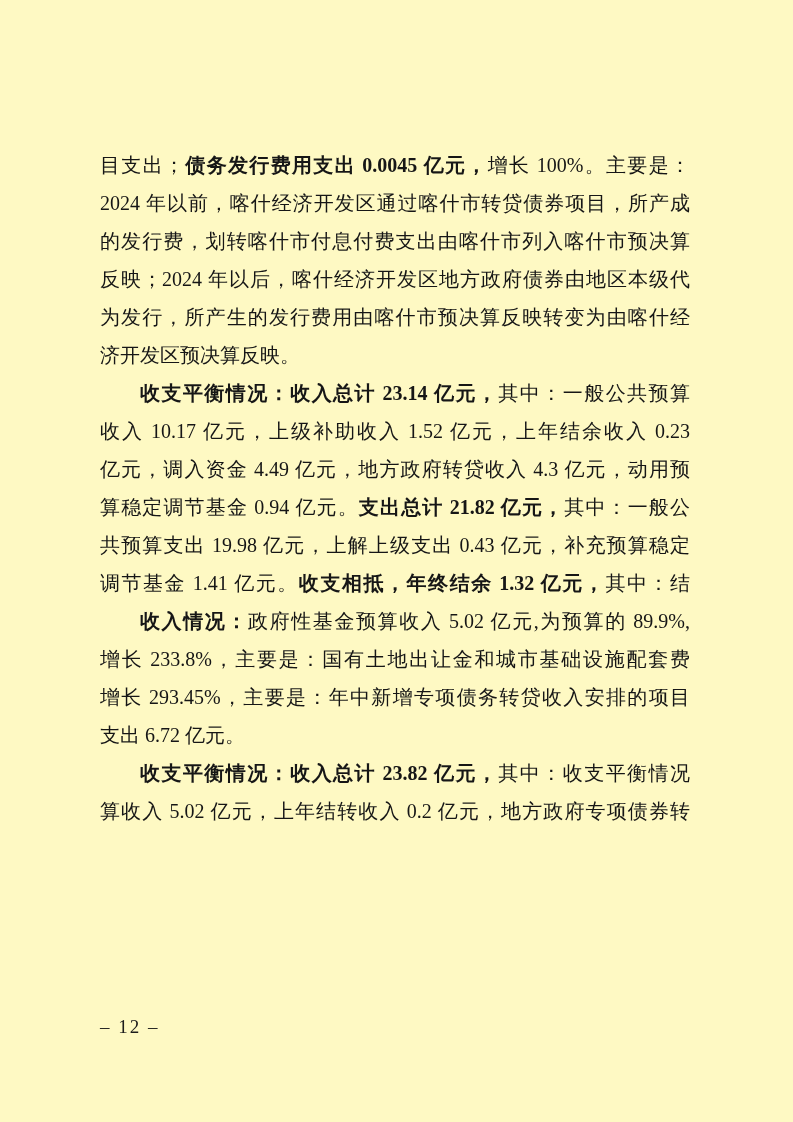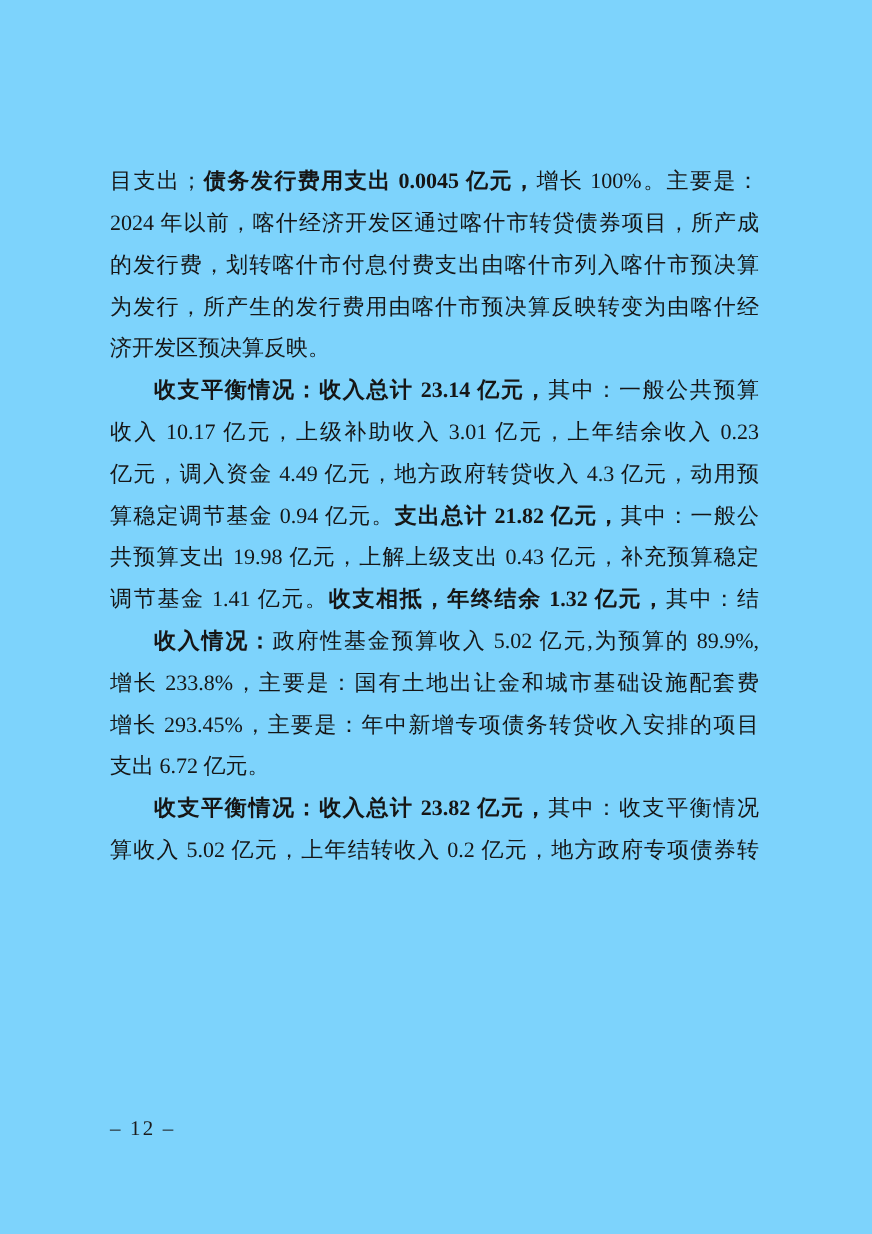--- a/index.html
+++ b/index.html
@@ -4,21 +4,21 @@
 <style>
   html, body {
     margin: 0;
     padding: 0;
     background: #ffffff;
   }
   .page {
     position: relative;
     width: 793px;
     height: 1122px;
-    background: #7dd3fc;
+    background: #fef9c3;
     overflow: hidden;
     font-family: "Liberation Serif", "DejaVu Serif", serif;
     color: #161616;
   }
   .doc-body {
     position: absolute;
     left: 100px;
     top: 146px;
     width: 590px;
     font-size: 20px;
@@ -52,24 +52,25 @@
   }
 </style>
 </head>
 <body>
 
 <div class="page">
   <div class="doc-body">
       <div class="line"><span class="run">目支出；</span><span class="run b">债务发行费用支出 0.0045 亿元，</span><span class="run">增长 100%。主要是：</span></div>
       <div class="line"><span class="run">2024 年以前，喀什经济开发区通过喀什市转贷债券项目，所产成</span></div>
       <div class="line"><span class="run">的发行费，划转喀什市付息付费支出由喀什市列入喀什市预决算</span></div>
+      <div class="line"><span class="run">反映；2024 年以后，喀什经济开发区地方政府债券由地区本级代</span></div>
       <div class="line"><span class="run">为发行，所产生的发行费用由喀什市预决算反映转变为由喀什经</span></div>
       <div class="line nj"><span class="run">济开发区预决算反映。</span></div>
       <div class="line indent"><span class="run b">收支平衡情况：收入总计 23.14 亿元，</span><span class="run">其中：一般公共预算</span></div>
-      <div class="line"><span class="run">收入 10.17 亿元，上级补助收入 3.01 亿元，上年结余收入 0.23</span></div>
+      <div class="line"><span class="run">收入 10.17 亿元，上级补助收入 1.52 亿元，上年结余收入 0.23</span></div>
       <div class="line"><span class="run">亿元，调入资金 4.49 亿元，地方政府转贷收入 4.3 亿元，动用预</span></div>
       <div class="line"><span class="run">算稳定调节基金 0.94 亿元。</span><span class="run b">支出总计 21.82 亿元，</span><span class="run">其中：一般公</span></div>
       <div class="line"><span class="run">共预算支出 19.98 亿元，上解上级支出 0.43 亿元，补充预算稳定</span></div>
       <div class="line"><span class="run">调节基金 1.41 亿元。</span><span class="run b">收支相抵，年终结余 1.32 亿元，</span><span class="run">其中：结</span></div>
       <div class="line indent"><span class="run b">收入情况：</span><span class="run">政府性基金预算收入 5.02 亿元,为预算的 89.9%,</span></div>
       <div class="line"><span class="run">增长 233.8%，主要是：国有土地出让金和城市基础设施配套费</span></div>
       <div class="line"><span class="run">增长 293.45%，主要是：年中新增专项债务转贷收入安排的项目</span></div>
       <div class="line nj"><span class="run">支出 6.72 亿元。</span></div>
       <div class="line indent"><span class="run b">收支平衡情况：收入总计 23.82 亿元，</span><span class="run">其中：收支平衡情况</span></div>
       <div class="line"><span class="run">算收入 5.02 亿元，上年结转收入 0.2 亿元，地方政府专项债券转</span></div>

